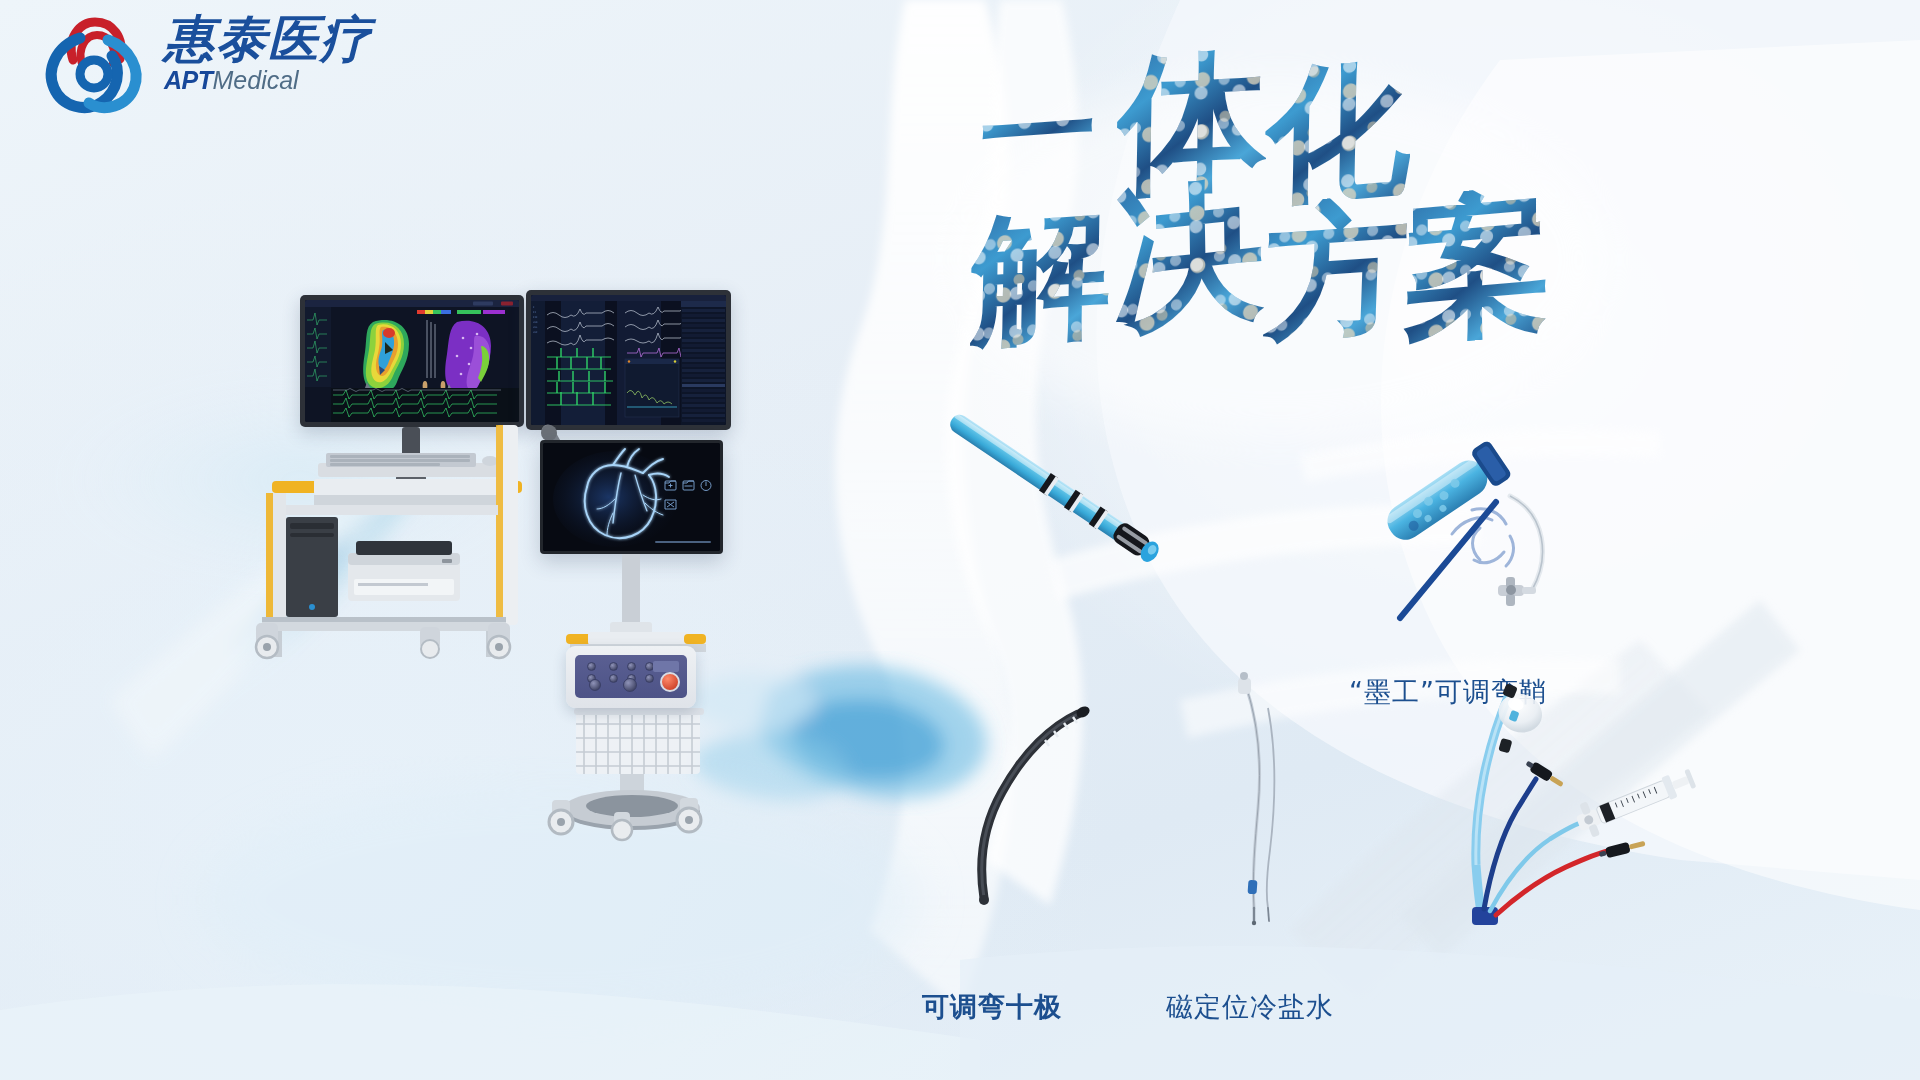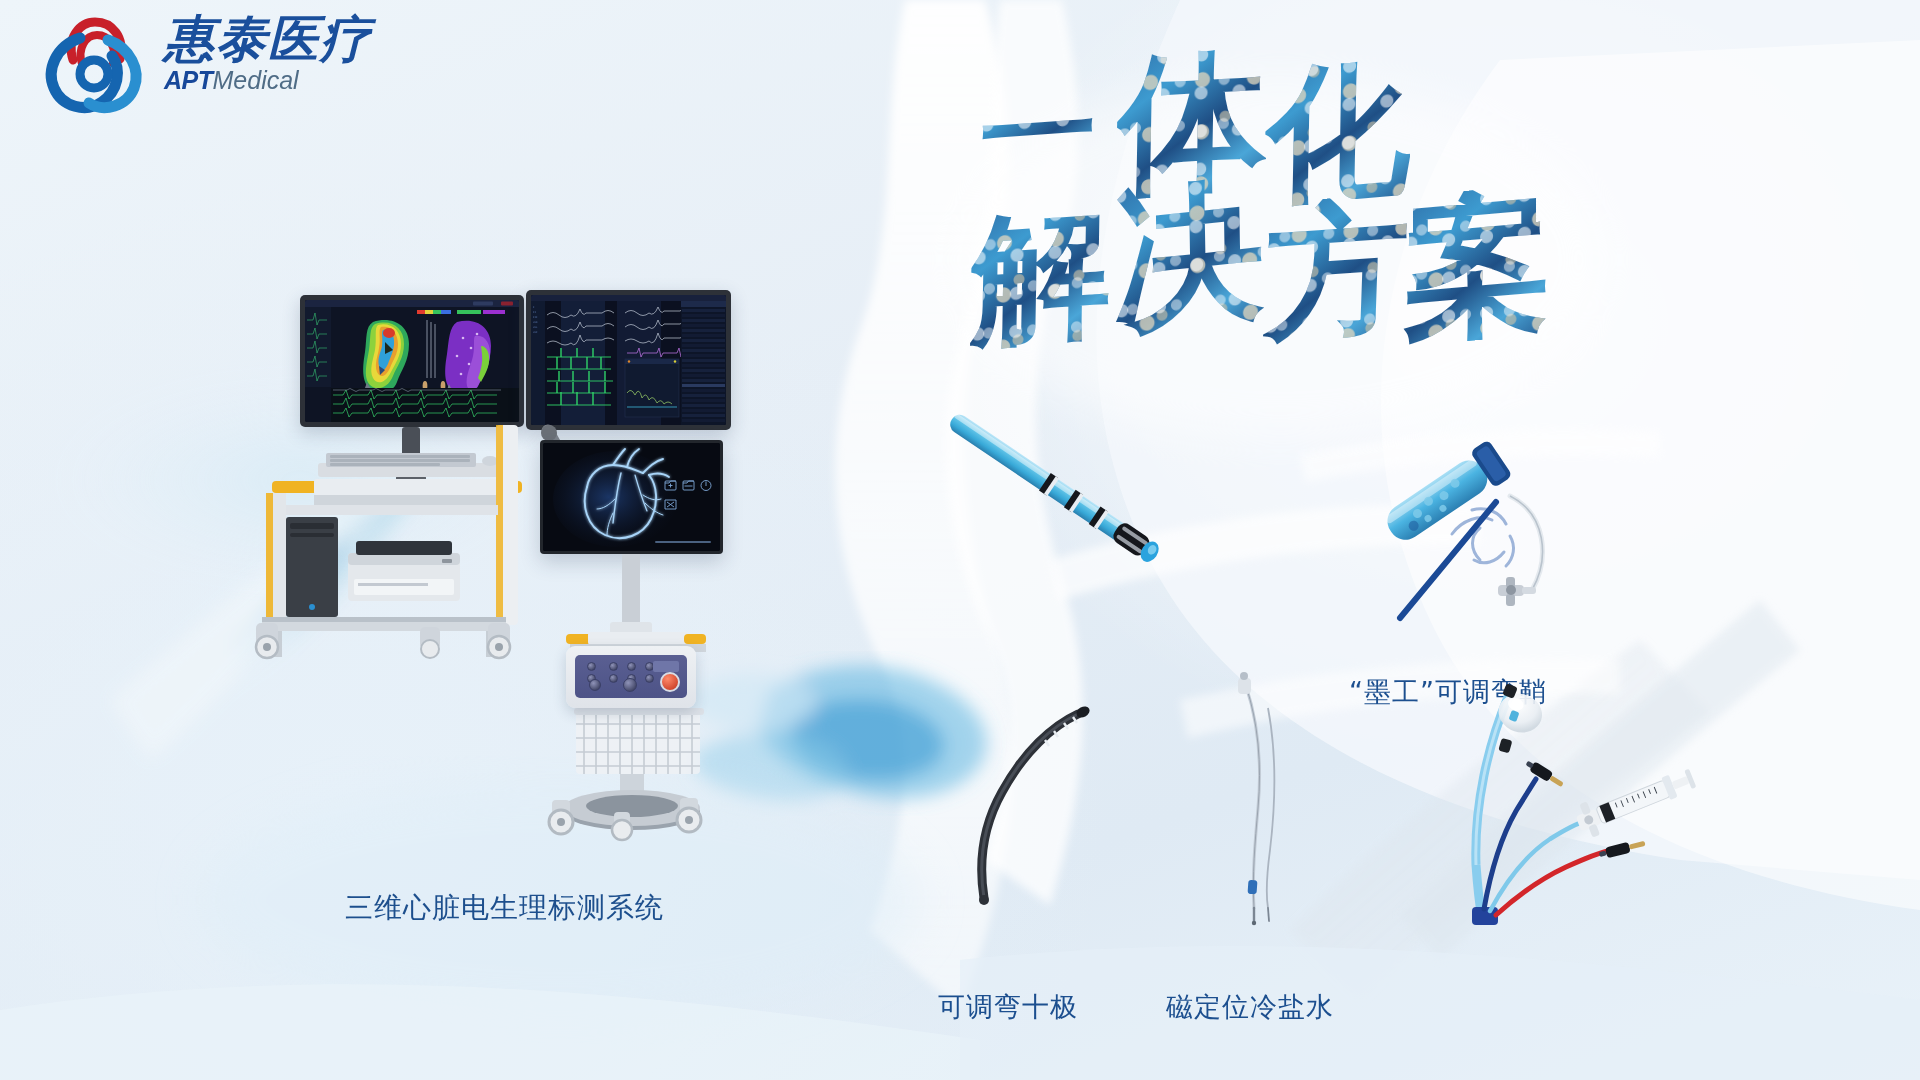--- a/index.html
+++ b/index.html
@@ -639,21 +639,21 @@
         <path d="M133,17 l4,6"></path>
           <path d="M124,23 l4,6"></path>
         <path d="M114,31 l4,6"></path>
           <path d="M105,40 l4,6"></path>
       </g>
       <ellipse cx="143" cy="12" rx="7" ry="5" fill="#1a1d22" transform="rotate(-28 143 12)"></ellipse>
       <circle cx="44" cy="200" r="5" fill="#2d3138"></circle>
     </g>
   </svg>
 
-  <div class="label" style="left:938px;top:950px;width:220px;text-align:left;">
+  <div class="label" style="left:882px;top:950px;width:220px;text-align:center;font-weight:bold;">
     <span>可调弯十极</span>
   </div>
 
   <svg style="position:absolute;left:1210px;top:680px;width:130px;height:250px;overflow:visible" viewBox="0 0 130 250">
 
     <path d="M36,6 C48,42 52,84 48,128 C45,162 42,196 44,228" stroke="#c3ccd6" stroke-width="3" fill="none" stroke-linecap="round"></path>
     <path d="M36,6 C48,42 52,84 48,128 C45,162 42,196 44,228" stroke="#9aa4b0" stroke-width="1" fill="none"></path>
 
     <g transform="translate(34,4)">
       <rect x="-6" y="-6" width="13" height="16" rx="4" fill="#dde3e9"></rect>
@@ -724,16 +724,15 @@
         <path d="M34,-6 v5 M40,-6 v7 M46,-6 v5 M52,-6 v7 M58,-6 v5 M64,-6 v7 M70,-6 v5 M76,-6 v7"></path>
       </g>
       <rect x="86" y="-12" width="8" height="24" rx="2" fill="#e3e9ef"></rect>
       <rect x="94" y="-4" width="16" height="8" rx="2" fill="#eef1f4"></rect>
       <rect x="110" y="-10" width="5" height="20" rx="2" fill="#dde3e9"></rect>
     </g>
   </svg>
 
 
   <div class="label ht" style="left:345px;top:845px;width:360px;">
-    <div>三维心脏电生理标测系统</div>
   </div>
 
 </div>
 
 </body></html>

